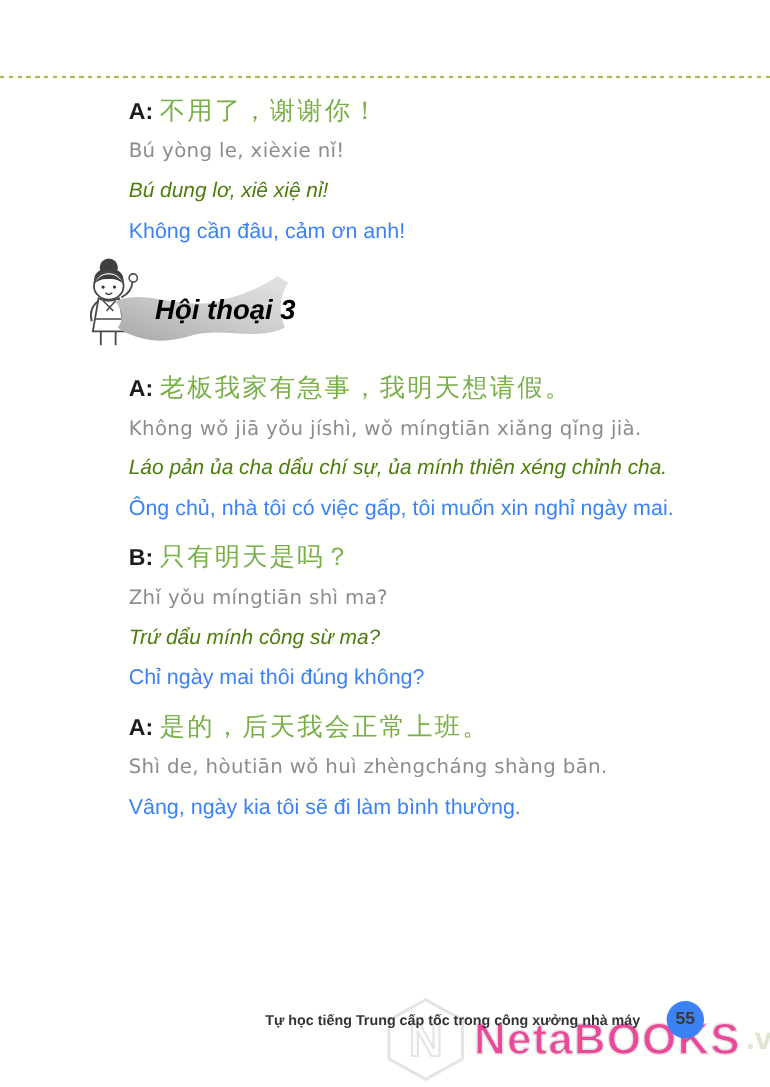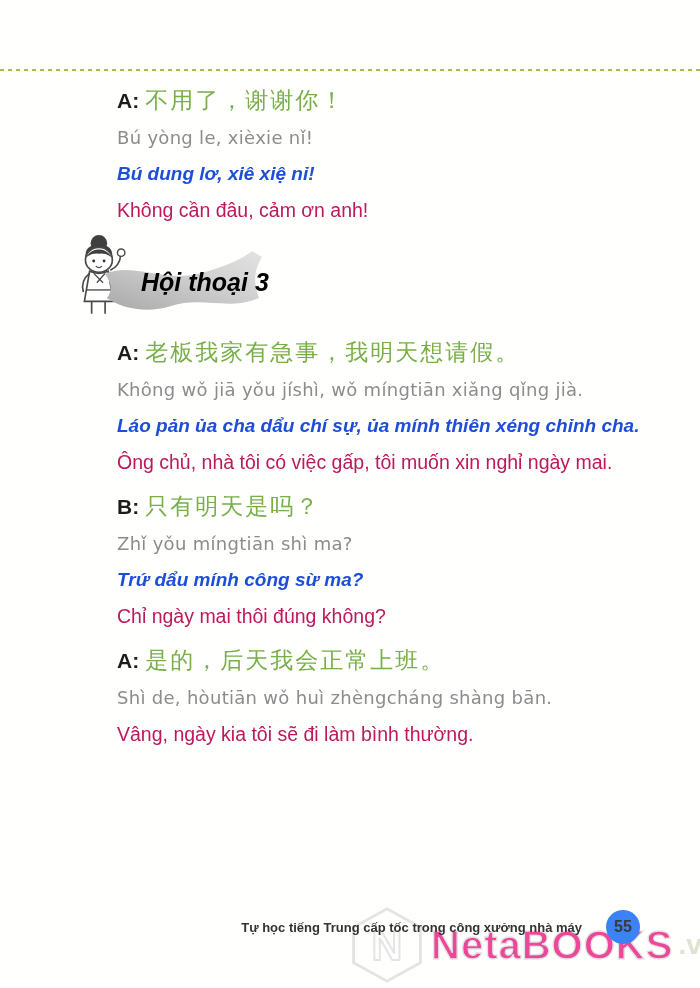--- a/index.html
+++ b/index.html
@@ -32,25 +32,25 @@
   }
   .zh{
     font-family:"Liberation Serif","DejaVu Serif",serif;
     font-size:23px;color:#79af49;letter-spacing:2px;
   }
   .line-pinyin{
     font-family:"DejaVu Sans",sans-serif;font-size:18px;color:#8a8c8e;
     line-height:28px;height:28px;margin-bottom:8px;letter-spacing:.3px;white-space:nowrap;
   }
   .line-phonetic{
-    font-family:"Liberation Sans",sans-serif;font-style:italic;font-weight:bold;
-    font-size:19px;color:#1d4ed8;line-height:28px;height:28px;margin-bottom:8px;white-space:nowrap;
+    font-family:"Liberation Sans",sans-serif;font-style:italic;font-weight:normal;
+    font-size:19px;color:#4d7c0f;line-height:28px;height:28px;margin-bottom:8px;white-space:nowrap;
   }
   .line-translation{
-    font-family:"Liberation Sans",sans-serif;font-size:19.5px;color:#be185d;
+    font-family:"Liberation Sans",sans-serif;font-size:19.5px;color:#3b82f6;
     line-height:28px;height:28px;white-space:nowrap;
   }
   
   .banner{
     position:relative;height:92px;margin-top:12px;margin-bottom:10px;
   }
   .mascot{position:absolute;left:-47px;top:-3px;width:64px;height:88px;}
   .ribbon-wrap{position:absolute;left:-16px;top:12px;width:170px;height:70px;}
   .banner-label{
     position:absolute;left:24px;top:32px;

